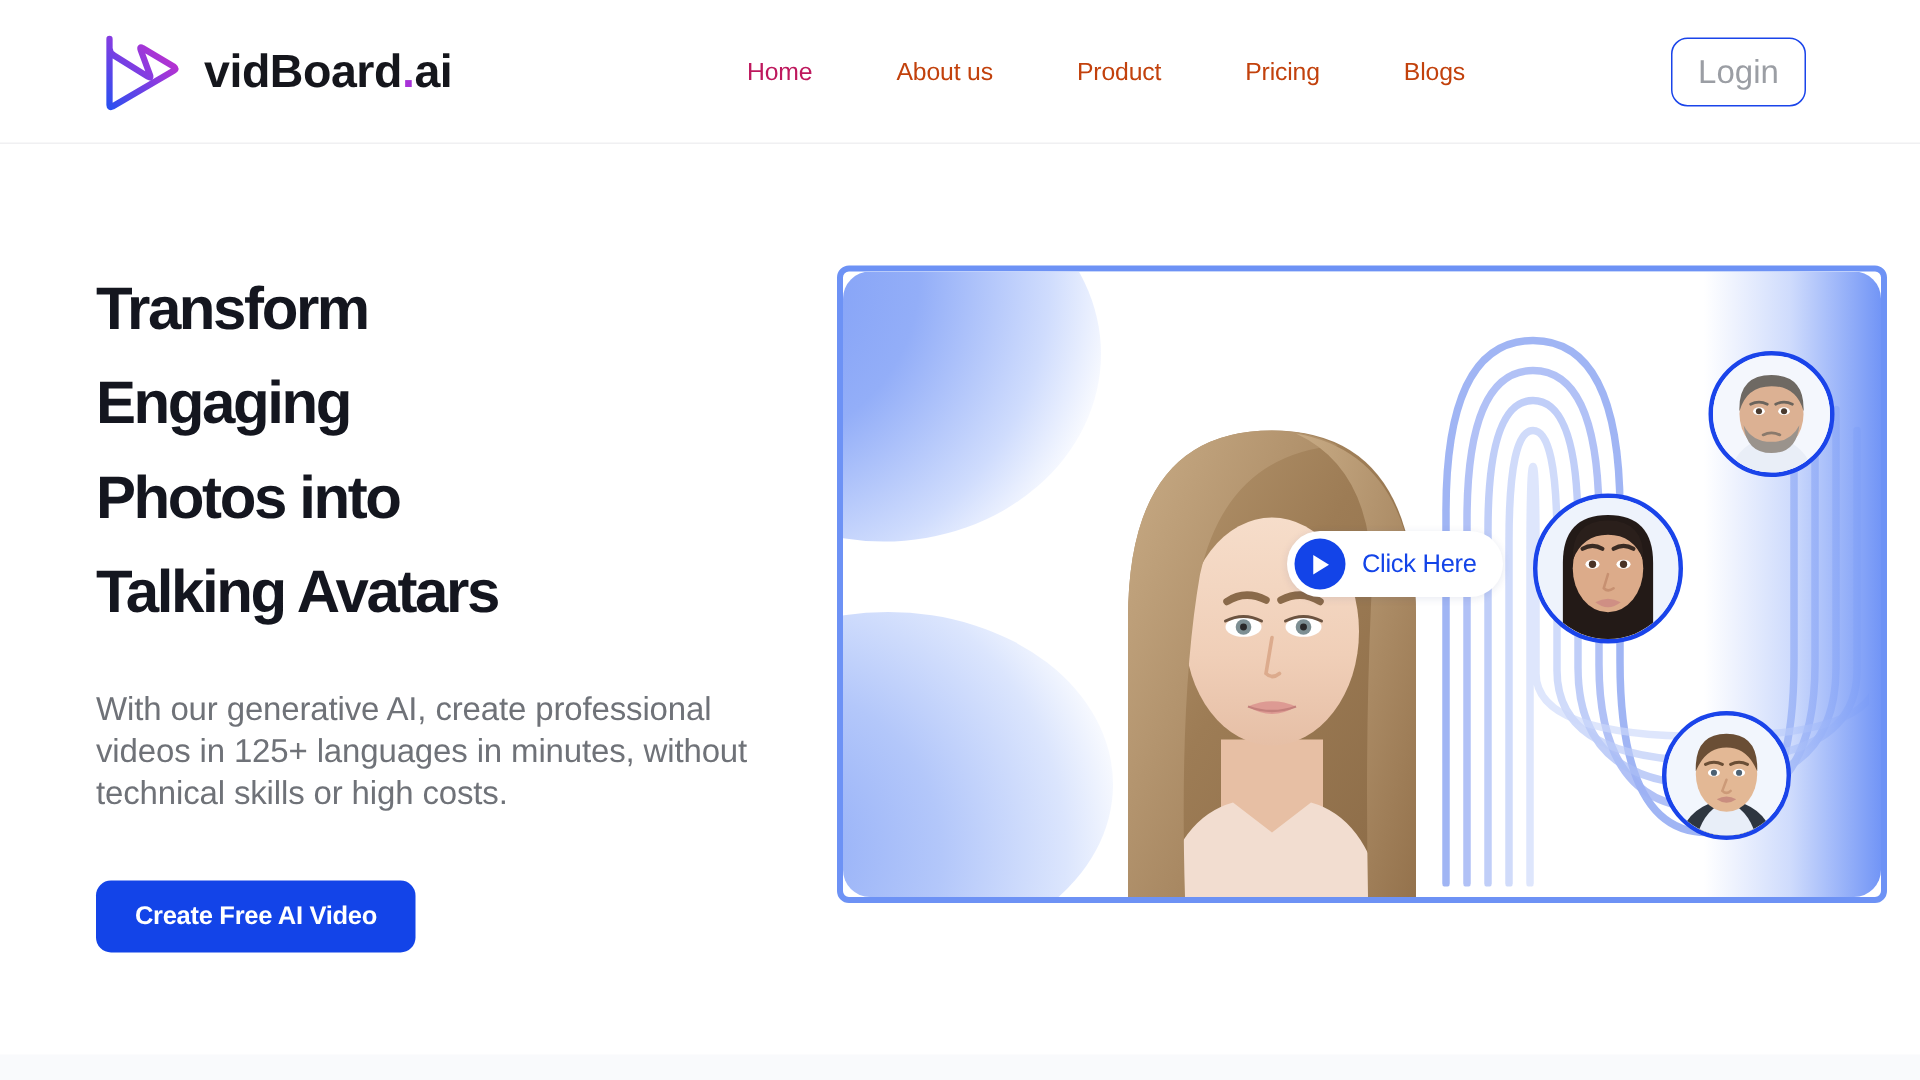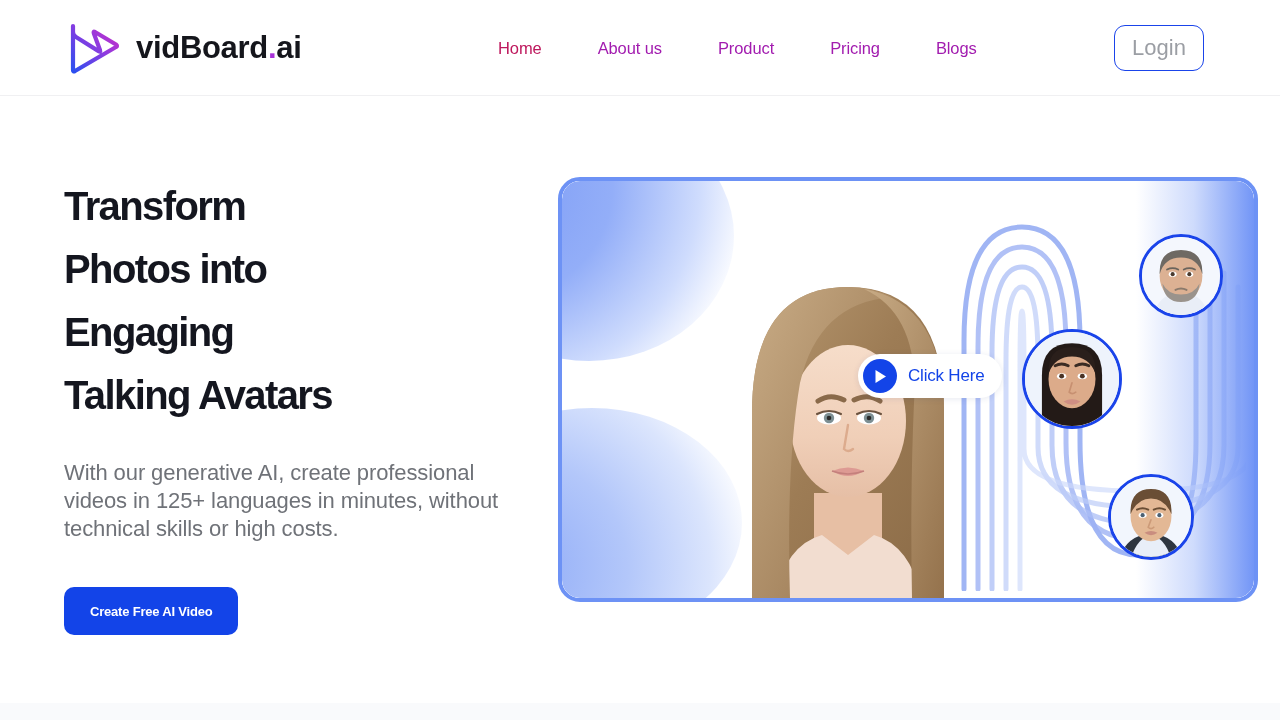--- a/index.html
+++ b/index.html
@@ -28,21 +28,21 @@
     font-size: 31px; font-weight: 700; letter-spacing: -0.3px;
     color: #15161c; white-space: nowrap;
   }
   .brand-name .dot { color: #a832d8; }
 
   .nav {
     position: absolute; left: 470px; top: 0; height: 96px;
     display: flex; align-items: center; gap: 0;
   }
   .nav-item {
-    font-size: 16.5px; color: #a21caf; padding: 0 28px;
+    font-size: 16.5px; color: #c2410c; padding: 0 28px;
     cursor: pointer; white-space: nowrap; letter-spacing: -0.1px;
   }
   .nav-item.active { color: #be185d; font-weight: 500; }
 
   .auth { position: absolute; right: 76px; top: 0; height: 96px; display: flex; align-items: center; gap: 30px; }
   .btn-login {
     width: 90px; height: 46px; border-radius: 11px;
     border: 1.6px solid #1a44ea; background: #fff;
     color: #9b9ea4; font-size: 22px; font-family: inherit;
     cursor: pointer; display: flex; align-items: center; justify-content: center;
@@ -60,30 +60,30 @@
     font-size: 40px; line-height: 63px; font-weight: 700;
     color: #14161f; letter-spacing: -1.6px;
   }
   .hero-sub {
     margin-top: 32px; font-size: 22px; line-height: 28px;
     color: #6f7278; width: 440px; letter-spacing: -0.1px;
   }
   .btn-cta {
     margin-top: 44px; height: 48px; padding: 0 26px; border: none;
     border-radius: 10px; background: #1344e8; color: #fff;
-    font-size: 13px; font-weight: 700; font-family: inherit; cursor: pointer;
+    font-size: 17px; font-weight: 700; font-family: inherit; cursor: pointer;
     display: inline-flex; align-items: center; justify-content: center;
     letter-spacing: -0.2px;
   }
 
   
   .hero-panel {
     position: absolute; left: 558px; top: 177px;
     width: 700px; height: 425px;
-    border-radius: 22px;
+    border-radius: 8px;
     border: 4px solid #6d92f5;
     background: #ffffff;
     overflow: hidden;
   }
   .panel-inner { position: absolute; inset: 0; overflow: hidden; border-radius: 18px; background:#fff; }
 
   .blob-tl {
     position: absolute; left: -118px; top: -70px;
     width: 290px; height: 250px; border-radius: 50%;
     background: radial-gradient(circle at 20% 30%, #7d9cf6 0%, #93aef8 38%, #cfdcfd 68%, rgba(255,255,255,0) 86%);
@@ -159,22 +159,22 @@
     </nav>
 
     <div class="auth">
       <button class="btn-login">Login</button>
     </div>
   </header>
 
   <section class="hero-left">
     <h1 class="hero-title">
       <div>Transform</div>
+      <div>Engaging</div>
       <div>Photos into</div>
-      <div>Engaging</div>
       <div>Talking Avatars</div>
     </h1>
     <p class="hero-sub">With our generative AI, create professional videos in 125+ languages in minutes, without technical skills or high costs.</p>
     <button class="btn-cta">Create Free AI Video</button>
   </section>
 
   <section class="hero-panel">
     <div class="panel-inner">
 
       <div class="blob-tl"></div>

